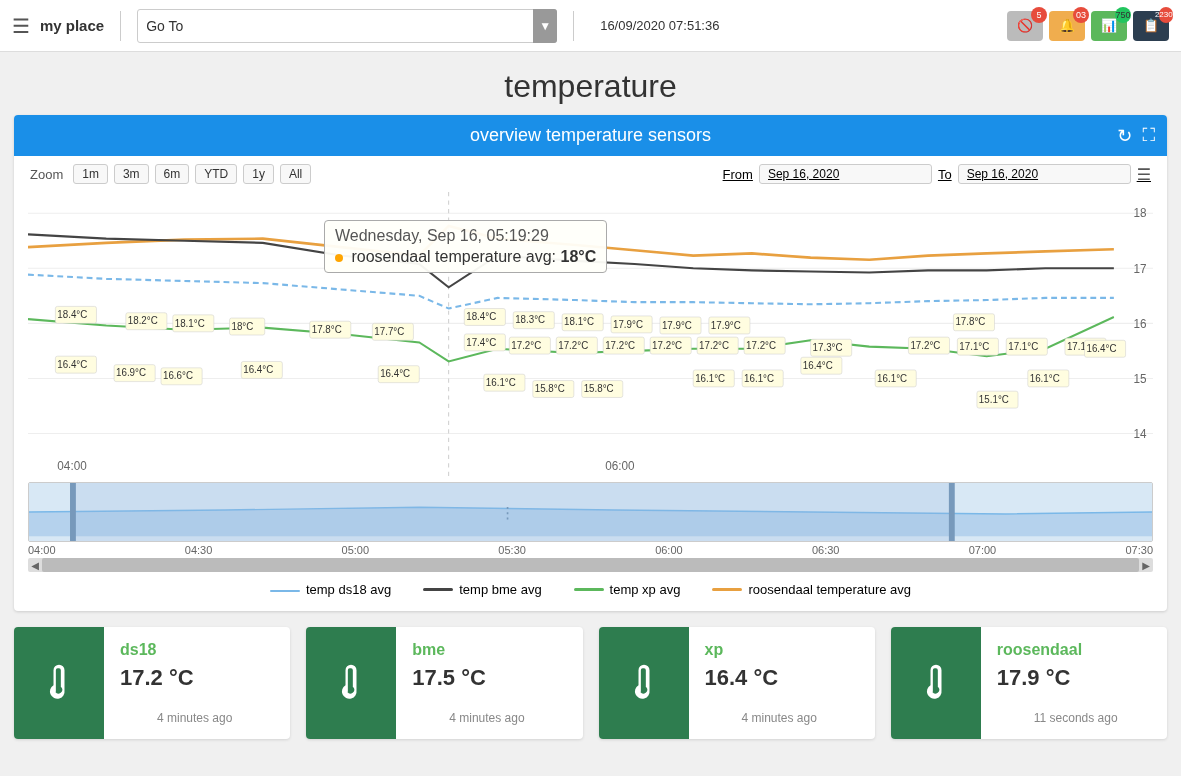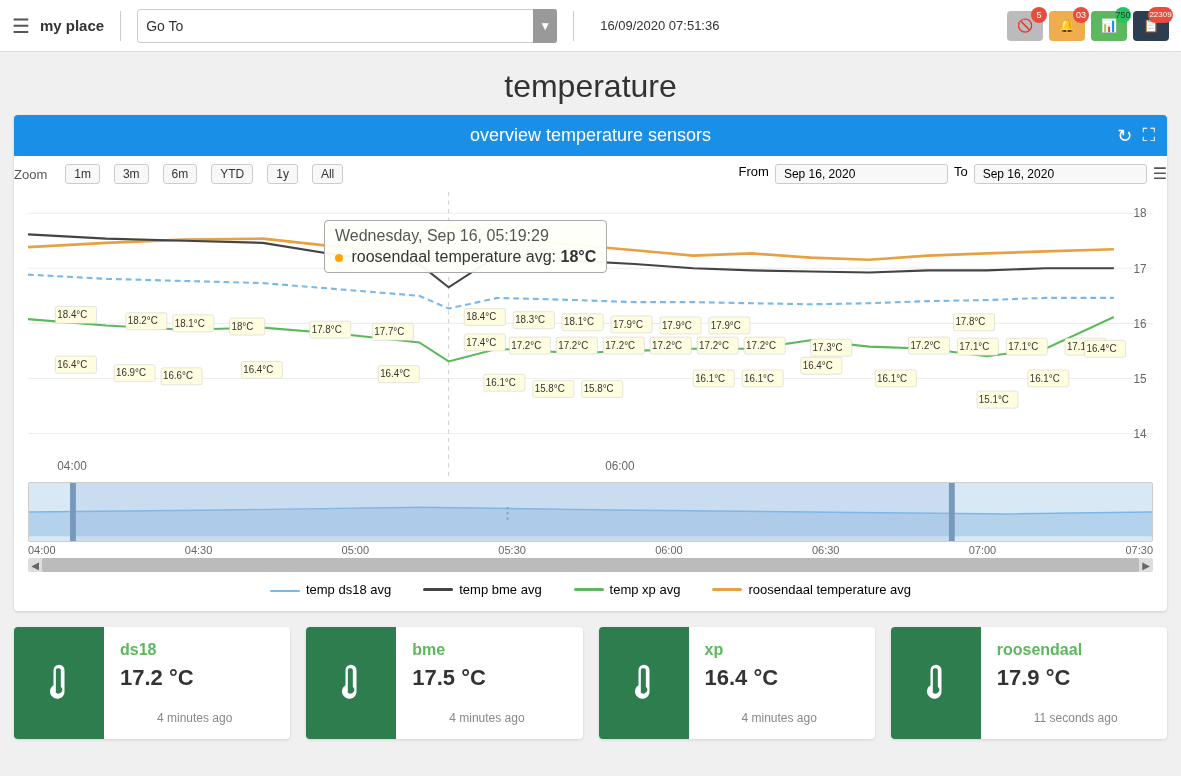--- a/index.html
+++ b/index.html
@@ -98,38 +98,40 @@
       position: absolute;
       right: 12px;
       display: flex; gap: 10px;
     }
     .chart-header-icons span { cursor: pointer; font-size: 18px; }
 
     
     .zoom-bar {
       display: flex;
       align-items: center;
-      padding: 8px 0;
-      gap: 14px;
+      padding: 8px 16px;
+      gap: 6px;
     }
     .zoom-label { font-size: 13px; color: #555; margin-right: 4px; }
     .zoom-btn {
       padding: 2px 8px;
       border: 1px solid #ccc;
       border-radius: 3px;
       font-size: 12px;
       cursor: pointer;
       background: #f8f8f8;
       color: #333;
     }
     .date-range {
       margin-left: auto;
       display: flex;
+      align-items: center;
       gap: 6px;
       font-size: 13px;
+      text-decoration: underline;
     }
     .date-input {
       border: 1px solid #ccc;
       border-radius: 3px;
       padding: 2px 8px;
       font-size: 12px;
       background: #f8f8f8;
     }
     .hamburger-icon { font-size: 16px; color: #555; cursor: pointer; }
 
@@ -287,21 +289,21 @@
     <div class="badge-btn yellow">
       <span>🔔</span>
       <span class="badge-count">03</span>
     </div>
     <div class="badge-btn green">
       <span>📊</span>
       <span class="badge-count" style="background:#22c55e;color:#333;">750</span>
     </div>
     <div class="badge-btn blue-dark">
       <span>📋</span>
-      <span class="badge-count" style="background:#e74c3c;font-size:8px;width:25px;border-radius:8px;">22309</span>
+      <span class="badge-count" style="background:#e74c3c;font-size:8px;width:14px;border-radius:8px;">22309</span>
     </div>
   </div>
 </div>
 
 <h1 class="page-title">temperature</h1>
 
 <div class="chart-card">
   <div class="chart-header">
     <span>overview temperature sensors</span>
     <div class="chart-header-icons">

